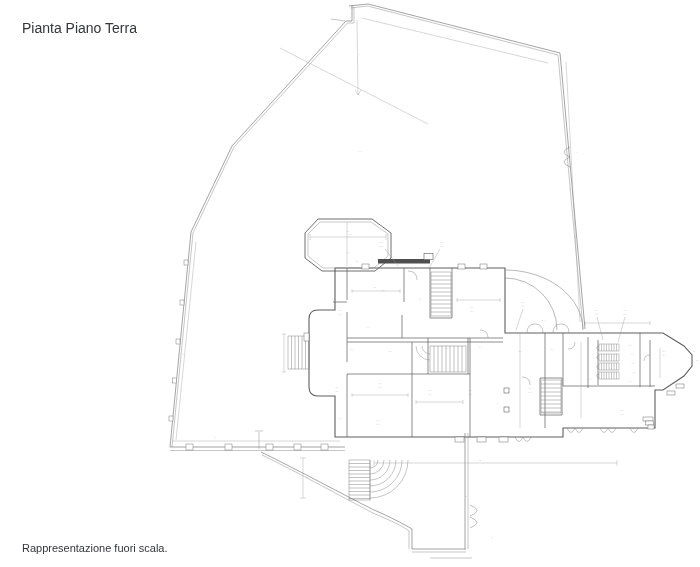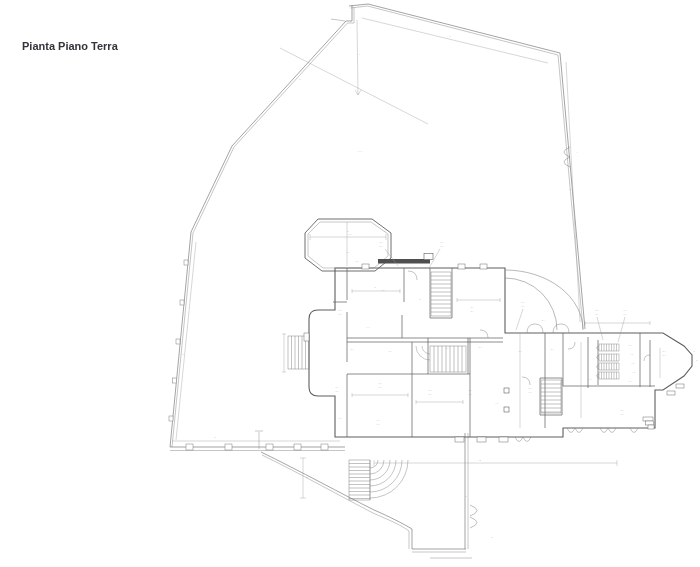--- a/index.html
+++ b/index.html
@@ -1,18 +1,18 @@
 <!DOCTYPE html>
 <html><head>
 <meta charset="utf-8">
 <style>
   html,body{margin:0;padding:0;background:#ffffff;}
   .page{position:relative;width:700px;height:567px;background:#ffffff;overflow:hidden;
         font-family:"Liberation Sans",sans-serif;}
-  .title{position:absolute;left:22px;top:40px;font-size:11px;color:#33343c;font-weight:bold;}
+  .title{position:absolute;left:22px;top:20px;font-size:14px;color:#33343c;}
   .note{position:absolute;left:22px;top:542px;font-size:11px;color:#33343c;}
   svg{position:absolute;left:0;top:0;}
   svg text{font-family:"DejaVu Sans",sans-serif;}
 </style>
 </head>
 <body>
 
 <div class="page">
   <div class="title">Pianta Piano Terra</div>
   <figure style="margin:0">
@@ -229,13 +229,14 @@
         <text x="360" y="152" font-size="2.6" fill="#555555" text-anchor="middle">··.···</text>
         <text x="300" y="80" font-size="2.2" fill="#555555" text-anchor="middle">··</text>
         <text x="450" y="37" font-size="2.2" fill="#555555" text-anchor="middle">··</text>
         <text x="570" y="190" font-size="2.2" fill="#555555" text-anchor="middle">··</text>
         <text x="183" y="355" font-size="2.2" fill="#555555" text-anchor="middle">··</text>
         <text x="577" y="153" font-size="2.2" fill="#555555" text-anchor="middle">·</text>
         <text x="359" y="55" font-size="2.2" fill="#555555" text-anchor="middle">·</text>
         <text x="375" y="288" font-size="2.2" fill="#555555" text-anchor="middle">··</text>
       </svg>
   </figure>
+  <div class="note">Rappresentazione fuori scala.</div>
 </div>
 
 </body></html>

